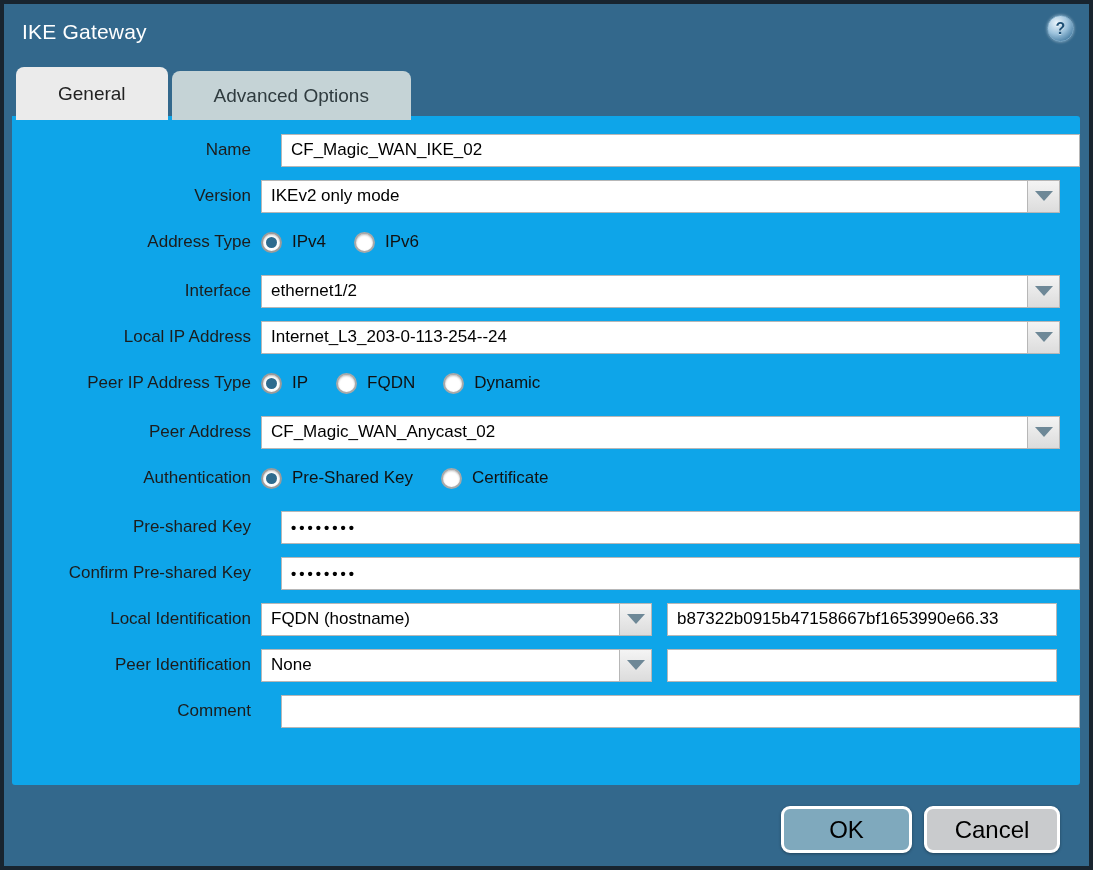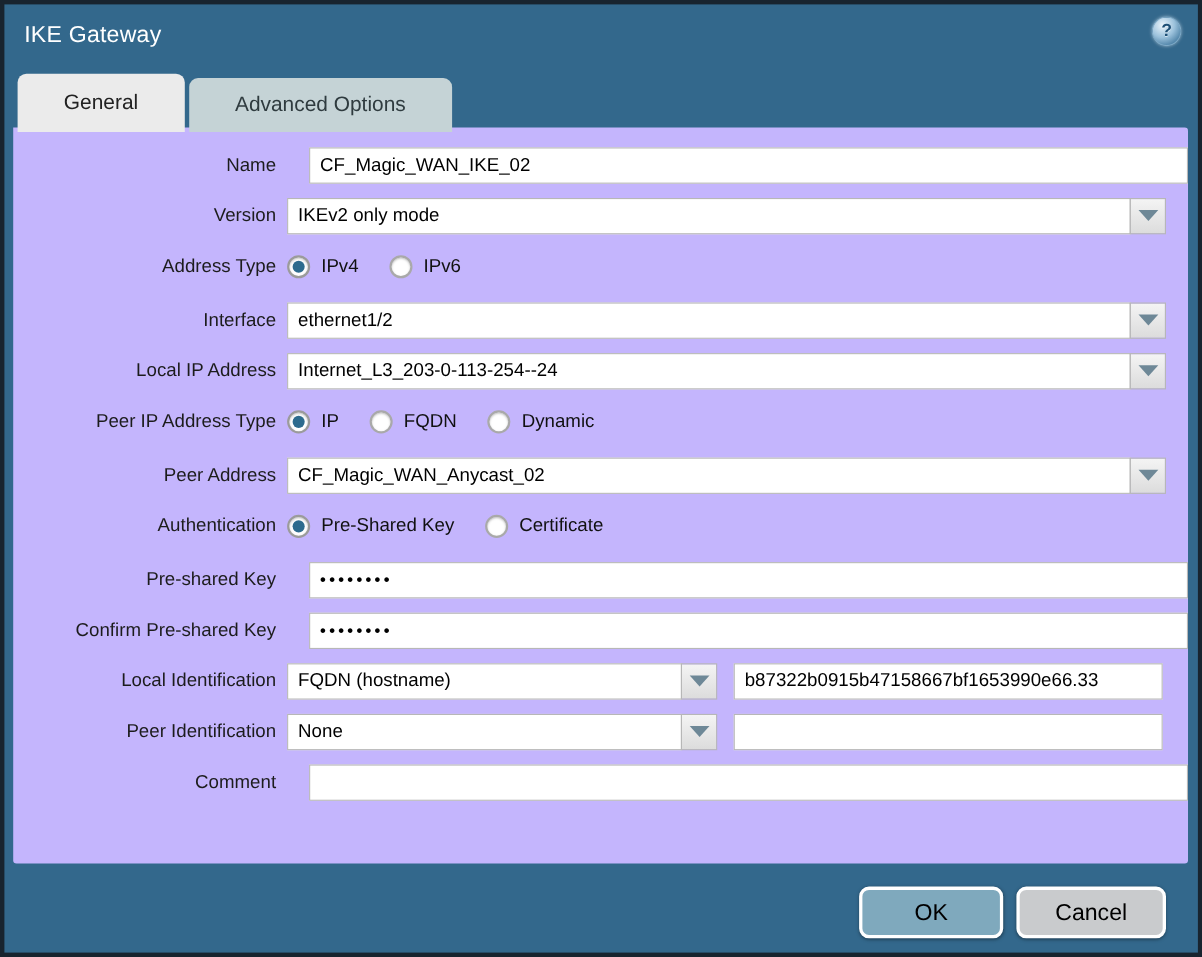--- a/index.html
+++ b/index.html
@@ -53,21 +53,21 @@
   }
   .tab.active {
     background: #ebebeb;
     color: #222222;
     height: 53px;
   }
 
   
   .panel {
     position: absolute; left: 8px; right: 9px; top: 112px; bottom: 81px;
-    background: #c4b5fd;
+    background: #0ea5e9;
     border-radius: 0 3px 3px 3px;
     padding-top: 17px;
     z-index: 1;
   }
 
   .row { display: flex; align-items: center; margin-bottom: 12px; height: 34px; }
   .row.radio-row { margin-bottom: 15px; }
   .rl {
     width: 249px; flex-shrink: 0;
     text-align: right; padding-right: 10px;
@@ -117,21 +117,21 @@
 
   
   .footer {
     position: absolute; right: 29px; bottom: 13px;
     display: flex; gap: 12px; z-index: 2;
   }
   .btn {
     height: 47px; border-radius: 9px;
     border: 3px solid #ffffff;
     font-family: "Liberation Sans", sans-serif;
-    font-size: 21px; color: #000;
+    font-size: 24px; color: #000;
     cursor: pointer;
     box-shadow: 0 1px 3px rgba(0,0,0,0.35);
   }
   .btn.ok { width: 131px; background: #7fa9bd; }
   .btn.cancel { width: 136px; background: #c9cbcd; }
 </style>
 </head>
 <body>
 
 <div class="window">

